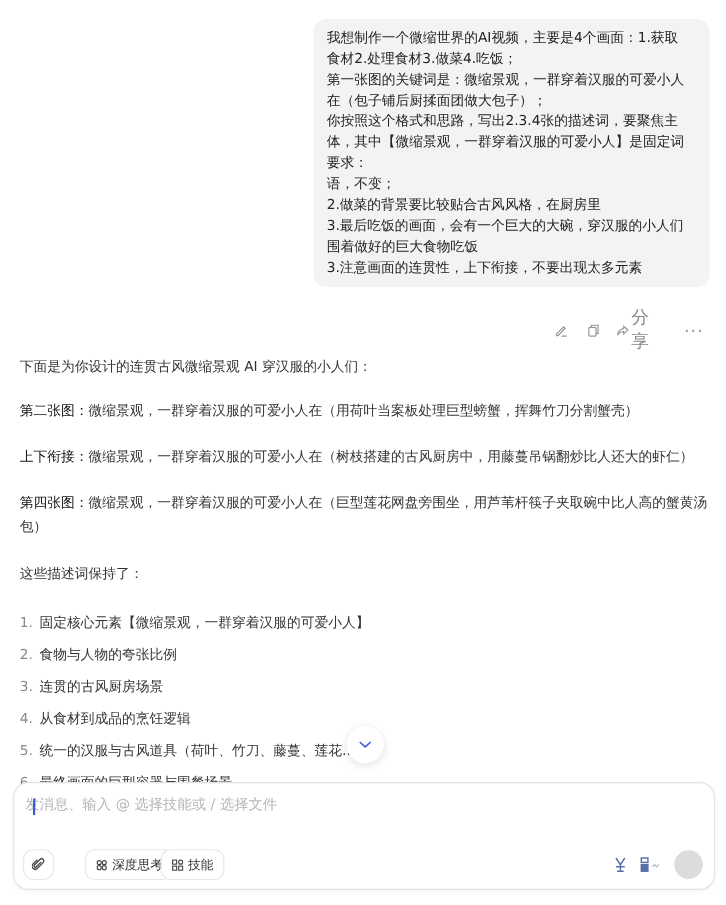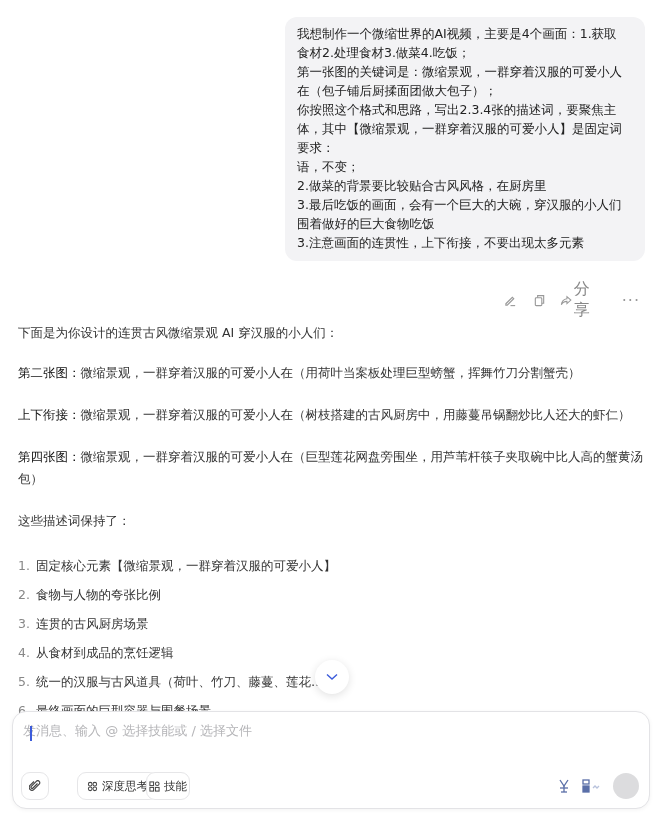--- a/index.html
+++ b/index.html
@@ -56,21 +56,21 @@
     .composer textarea::placeholder { color: #b5b5b8; }
     .caret { position: absolute; left: 17px; top: 14px; width: 1.5px; height: 15px; background: #3b5bdb; }
 
     .chip {
       position: absolute; top: 60px; height: 28px; border: 1px solid #e6e6e8; border-radius: 9px;
       display: flex; align-items: center; justify-content: center; gap: 4px; font-size: 11.5px; color: #333;
       cursor: pointer; background: #fff;
     }
     .chip.attach { left: 8px; width: 28px; }
     .chip.think { left: 44px; width: 81px; margin-left: 20px; }
-    .chip.skill { left: 133px; width: 44px; }
+    .chip.skill { left: 133px; width: 58px; }
 
     .right-tools { position: absolute; right: 10px; top: 60px; height: 28px; display: flex; align-items: center; gap: 10px; }
     .send-btn { width: 26px; height: 26px; border-radius: 50%; background: #dcdcde; cursor: pointer; }
   </style>
 </head>
 <body>
 
 <div class="user-bubble">
   <span class="line">我想制作一个微缩世界的AI视频，主要是4个画面：1.获取</span>
   <span class="line">食材2.处理食材3.做菜4.吃饭；</span>

